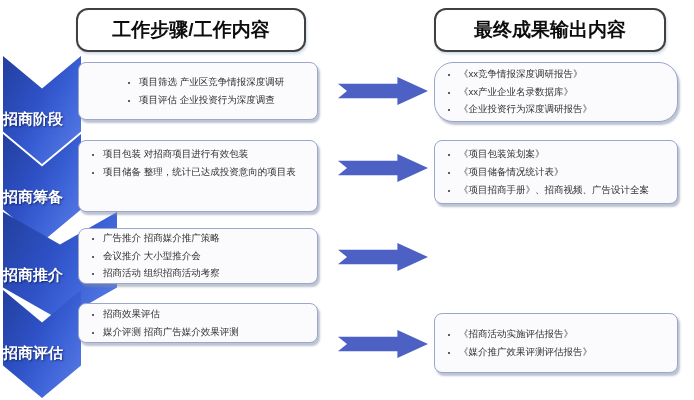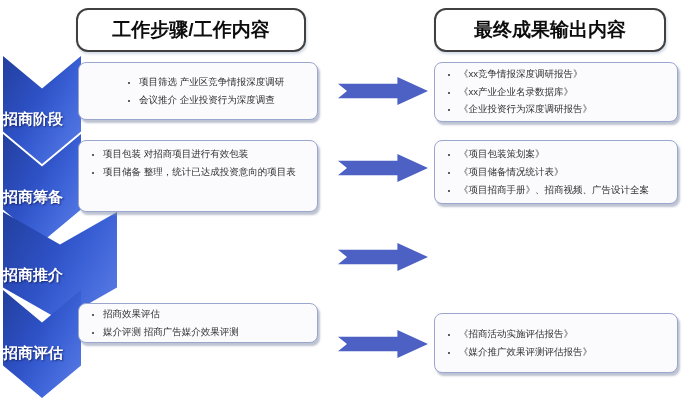--- a/index.html
+++ b/index.html
@@ -38,21 +38,21 @@
     margin:0;height:100%;box-sizing:border-box;display:flex;flex-direction:column;
     justify-content:center;gap:5px;padding:7px 8px 7px 24px;
     font-size:9.5px;line-height:1.35;color:#2f2f2f;list-style:disc;
   }
   .content-box.align-top ul{justify-content:flex-start;}
   .content-box li::marker{color:#2a2a2a;font-size:8px;}
   .mid-1{left:78px;top:62px;width:240px;height:58px;padding-left:36px;}
   .mid-2{left:78px;top:140px;width:240px;height:72px;}
   .mid-3{left:78px;top:228px;width:240px;height:56px;}
   .mid-4{left:78px;top:303px;width:240px;height:40px;}
-  .out-1{left:434px;top:62px;width:244px;height:60px;}
+  .out-1{left:434px;top:62px;width:244px;height:60px;border-radius:19px;}
   .out-2{left:434px;top:140px;width:244px;height:64px;}
   .out-3{left:434px;top:222px;width:244px;height:62px;}
   .out-4{left:434px;top:313px;width:244px;height:60px;}
   
   .flow-arrow{
     position:absolute;left:338px;width:90px;height:28px;background:#4d61c4;
     clip-path:polygon(0 24%,66% 24%,66% 0,100% 50%,66% 100%,66% 76%,0 76%,10% 50%);
     filter:drop-shadow(1px 1px 1px rgba(40,50,110,.5));
   }
   .arr-1{top:77px;} .arr-2{top:154px;} .arr-3{top:243px;} .arr-4{top:330px;}
@@ -88,27 +88,34 @@
   <div class="chevron chv-3">
     <span class="label">招商推介</span>
   </div>
   <div class="chevron chv-4">
     <span class="label">招商评估</span>
   </div>
 
   <div class="content-box mid-1">
     <ul>
         <li>项目筛选 产业区竞争情报深度调研</li>
-        <li>会议推介 企业投资行为深度调查</li>
+        <li>项目评估 企业投资行为深度调查</li>
       </ul>
   </div>
   <div class="content-box mid-2 align-top">
     <ul>
         <li>项目包装 对招商项目进行有效包装</li>
         <li>项目储备 整理，统计已达成投资意向的项目表</li>
+      </ul>
+  </div>
+  <div class="content-box mid-3">
+    <ul>
+        <li>广告推介 招商媒介推广策略</li>
+        <li>会议推介 大小型推介会</li>
+        <li>招商活动 组织招商活动考察</li>
       </ul>
   </div>
   <div class="content-box mid-4">
     <ul>
         <li>招商效果评估</li>
         <li>媒介评测 招商广告媒介效果评测</li>
       </ul>
   </div>
 
   <div class="flow-arrow arr-1"></div>

